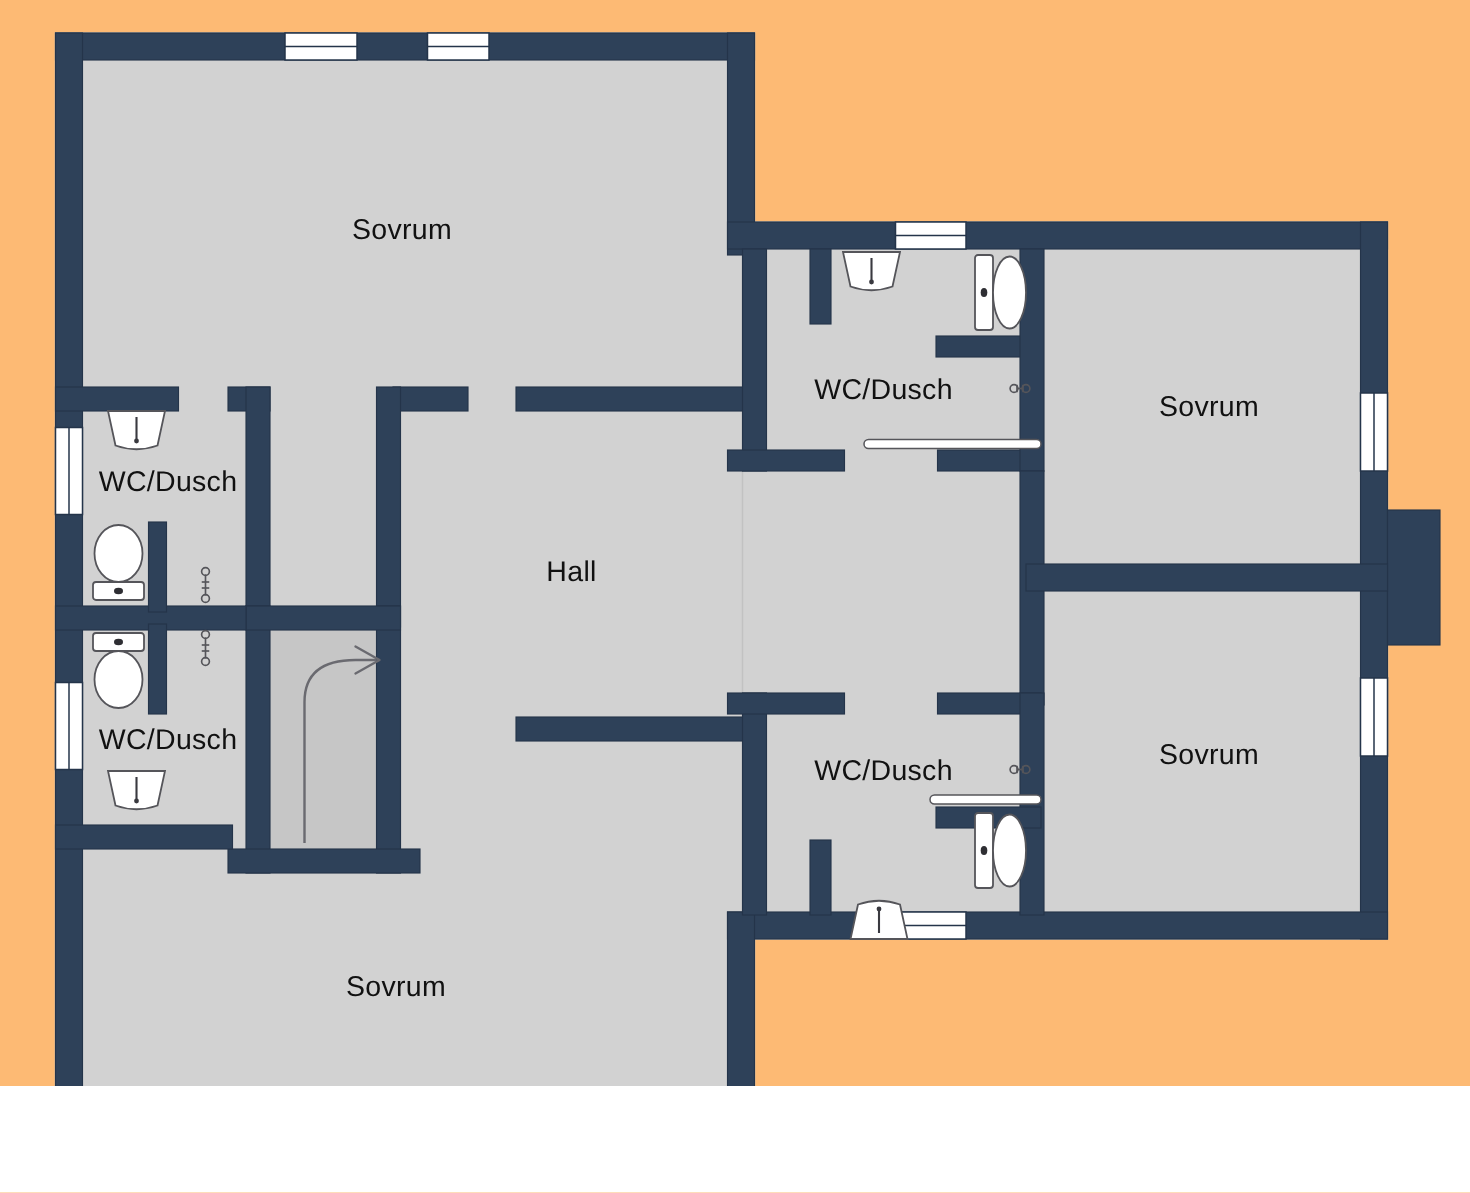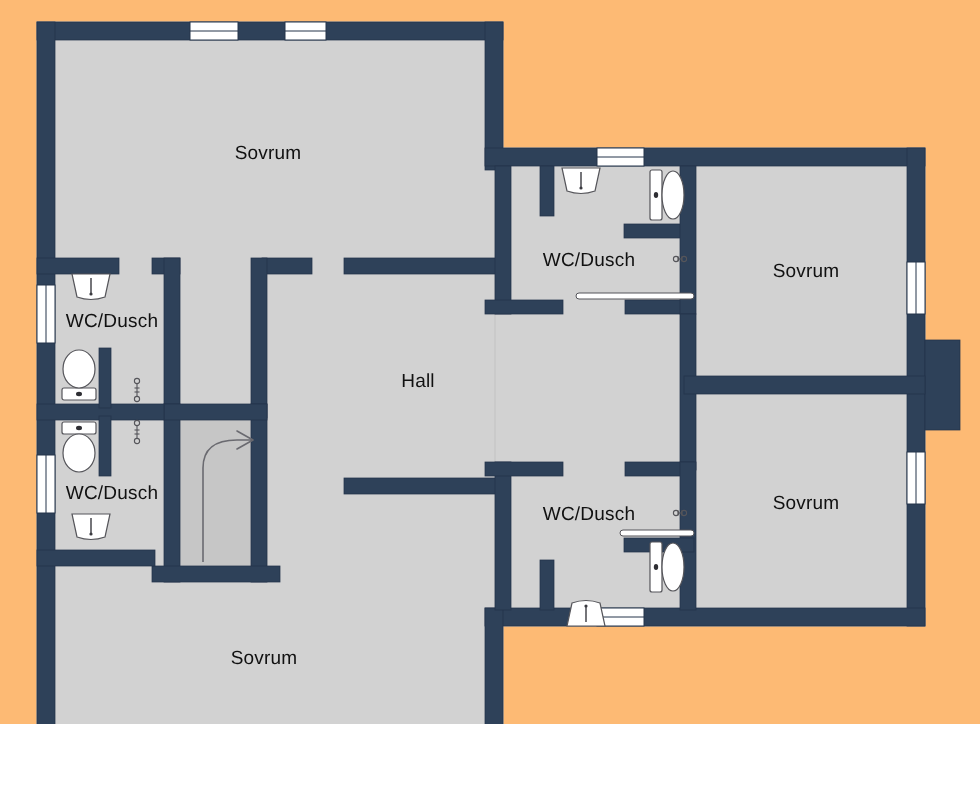--- a/index.html
+++ b/index.html
@@ -212,21 +212,21 @@
         <g transform="translate(620,530) rotate(0 37 3)">
           <rect x="0" y="0" width="74" height="6" rx="3" fill="#ffffff" stroke="#55555a" stroke-width="1"></rect>
         </g>
       </g>
   </svg>
 
   <div id="labels-layer">
       <div class="room-label" style="left: 268px; top: 154px;">Sovrum</div>
       <div class="room-label" style="left: 112px; top: 322px;">WC/Dusch</div>
       <div class="room-label" style="left: 112px; top: 494px;">WC/Dusch</div>
-      <div class="room-label" style="left: 381px; top: 382px; margin-left: 37px;">Hall</div>
+      <div class="room-label" style="left: 381px; top: 382px;">Hall</div>
       <div class="room-label" style="left: 264px; top: 659px;">Sovrum</div>
       <div class="room-label" style="left: 589px; top: 261px;">WC/Dusch</div>
       <div class="room-label" style="left: 589px; top: 515px;">WC/Dusch</div>
       <div class="room-label" style="left: 806px; top: 272px;">Sovrum</div>
       <div class="room-label" style="left: 806px; top: 504px;">Sovrum</div>
     </div>
 
 </div>
 
 </body></html>

